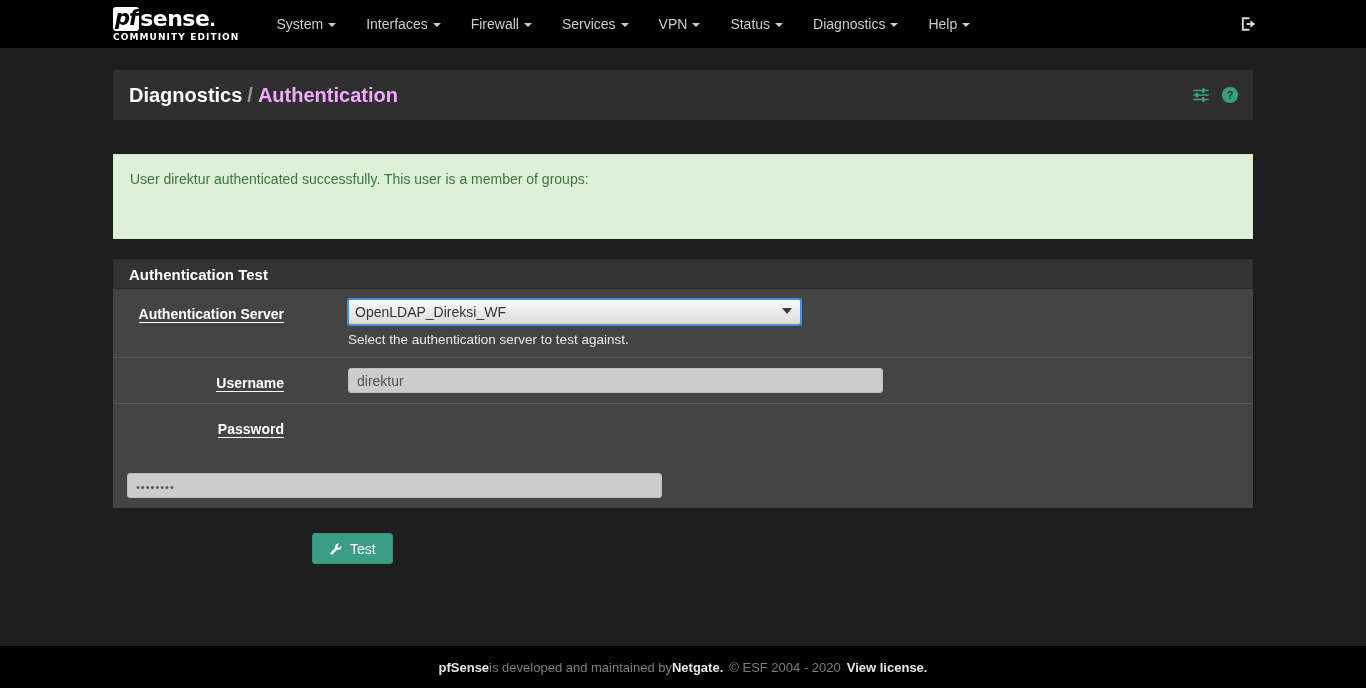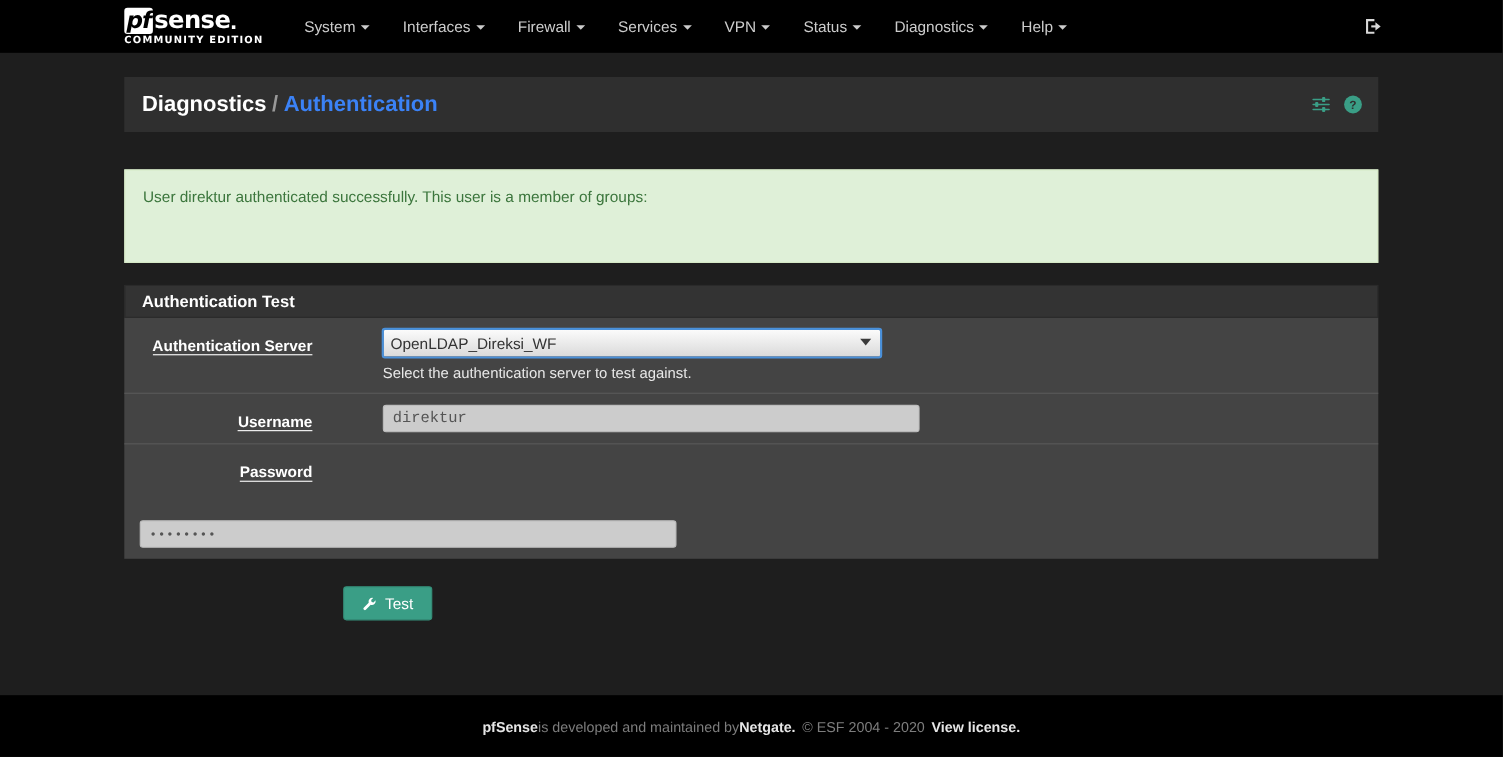--- a/index.html
+++ b/index.html
@@ -113,21 +113,21 @@
     font-size: 20px;
     font-weight: bold;
   }
   .crumb-sep {
     color: #999999;
     font-size: 20px;
     font-weight: bold;
     margin: 0 5px;
   }
   .crumb-2 {
-    color: #3b82f6;
+    color: #f0abfc;
     font-size: 20px;
     font-weight: bold;
   }
   .head-icons {
     position: absolute;
     right: 14px;
     top: 50%;
     transform: translateY(-50%);
     display: flex;
     align-items: center;
@@ -206,24 +206,24 @@
   .select-arrow {
     position: absolute;
     right: 9px; top: 9px;
     width: 0; height: 0;
     pointer-events: none;
     border-left: 5px solid transparent;
     border-right: 5px solid transparent;
     border-top: 6px solid #3a3a3a;
   }
   input.ctl {
-    width: 488px;
+    width: 535px;
     height: 25px;
     font-size: 14px;
-    font-family: Liberation Mono, monospace;
+    font-family: Liberation Sans, sans-serif;
     color: #555555;
     background: #cccccc;
     border: 1px solid #bdbdbd;
     border-radius: 3px;
     padding: 0 8px;
   }
   input.ctl::placeholder { color: #888888; }
   .help-block {
     color: #e8e8e8;
     font-size: 13.5px;
@@ -249,21 +249,21 @@
     gap: 7px;
     cursor: pointer;
     font-family: "Liberation Sans", sans-serif;
   }
 
   
   .footer {
     position: absolute;
     left: 0; right: 0;
     bottom: 0;
-    height: 56px;
+    height: 42px;
     display: flex;
     align-items: center;
     justify-content: center;
     background: #000000;
     font-size: 13px;
     color: #7d7d7d;
   }
   .footer b { color: #e6e6e6; }
   .footer a { color: #e6e6e6; text-decoration: none; font-weight: bold; }
   .footer .sp { margin: 0 3px; }

